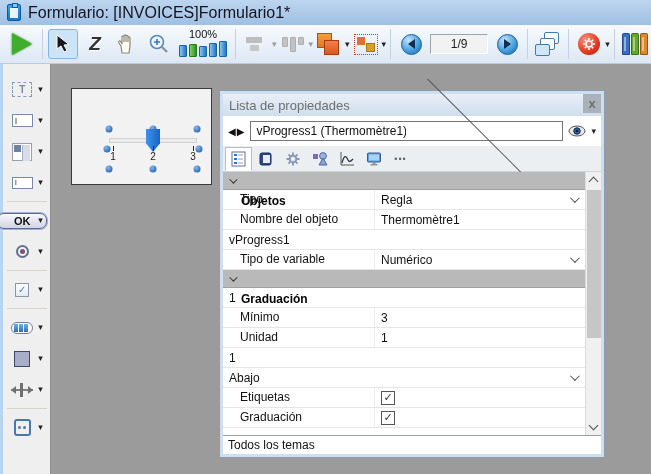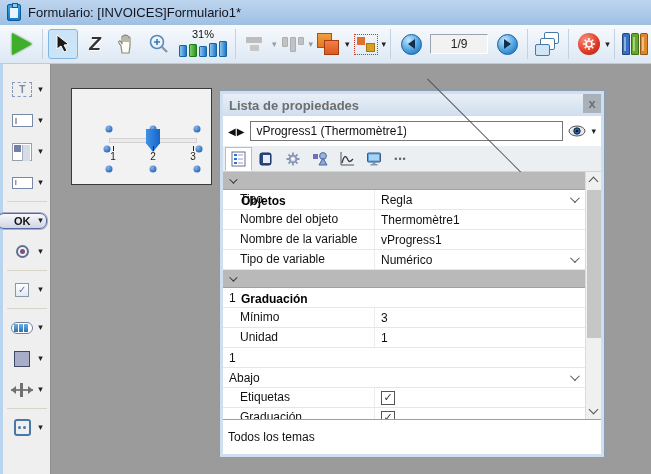--- a/index.html
+++ b/index.html
@@ -5,21 +5,21 @@
   * { margin:0; padding:0; box-sizing:border-box; }
   body { font-family:"Liberation Sans", sans-serif; }
   .win { position:relative; width:651px; height:474px; overflow:hidden; background:#9b9b9b; }
 
   
   .titlebar { position:absolute; left:0; top:0; width:651px; height:25px;
     background:linear-gradient(#bdd5ef,#9fc0e3); display:flex; align-items:center; padding-left:7px; }
   .clipicon { width:14px; height:17px; background:linear-gradient(#35a4e8,#1778c8); border:1px solid #0c5a9c; border-radius:2px; position:relative; margin-right:7px; }
   .clipicon:before { content:""; position:absolute; left:2px; top:3px; width:8px; height:10px; background:#e8f4fc; }
   .clipicon:after { content:""; position:absolute; left:4px; top:-2px; width:4px; height:3px; background:#88c8ee; border:1px solid #0c5a9c; }
-  .title { font-size:13px; color:#14141e; }
+  .title { font-size:16px; color:#14141e; }
 
   
   .toolbar { position:absolute; left:0; top:25px; width:651px; height:39px;
     background:linear-gradient(#f7fafd,#dde8f4); border-bottom:1px solid #b7cce2;
     display:flex; align-items:center; padding-left:6px; }
   .tbtn { height:30px; min-width:30px; display:flex; align-items:center; justify-content:center;
     border-radius:3px; margin:0 1px; position:relative; }
   .tbtn.sel { background:#cbe4f7; border:1px solid #82b6e2; }
   .tsep { width:1px; height:30px; background:#c2d2e2; margin:0 4px; }
   .caret { font-size:9px; color:#222; line-height:1; }
@@ -102,21 +102,21 @@
   .thumb { position:absolute; left:74px; top:40px; width:14px; height:23px; background:linear-gradient(90deg,#3e93e8,#1565c8);
     clip-path:polygon(0 0,100% 0,100% 62%,50% 100%,0 62%); }
   .tick { position:absolute; top:57px; width:1px; height:5px; background:#222; }
   .tlabel { position:absolute; top:62px; width:16px; text-align:center; font-size:10px; color:#241c10; transform:translateX(-50%); }
 
   
   .panel { position:absolute; left:167px; top:26px; width:386px; height:368px;
     background:#cfdfef; border:1px solid #8a9cae; padding:3px; display:flex; flex-direction:column; }
   .ptitle { height:22px; display:flex; align-items:center; padding-left:6px; position:relative;
     background:linear-gradient(#e9eff7,#cfdeee); }
-  .ptitle span { font-size:13px; color:#6e6e6e;font-weight:bold; }
+  .ptitle span { font-size:13px; color:#6e6e6e; }
   .pclose { position:absolute; right:0; top:0; width:18px; height:19px; background:#a9b2ba;
     color:#fff; font-size:11px; font-weight:bold; display:flex; align-items:center; justify-content:center; }
   .pcombo { height:30px; background:#fff; display:flex; align-items:center; padding:0 5px; gap:5px; }
   .navarrows { font-size:10px; color:#111; letter-spacing:1px; }
   .pselect { flex:1; height:20px; border:1px solid #767676; background:#fff; display:flex; align-items:center; padding:0 5px; }
   .pselect span { flex:1; font-size:12px; color:#111; white-space:nowrap; overflow:hidden; }
   .chev { width:7px; height:7px; border-right:1.5px solid #555; border-bottom:1.5px solid #555;
     transform:rotate(45deg) translateY(-2px); display:inline-block; flex:none; }
   .eye { display:flex; align-items:center; }
   .ptabs { height:26px; background:#eceff2; border-bottom:1px solid #d0d4d8; display:flex; align-items:flex-end; padding-left:2px; }
@@ -133,21 +133,21 @@
   .plabel { width:152px; padding-left:17px; font-size:12px; color:#111; border-right:1px solid #ececec; line-height:19px; }
   .pval { flex:1; display:flex; align-items:center; padding:0 8px 0 6px; font-size:12px; color:#111; }
   .pval span.v { flex:1; }
   .cb { width:14px; height:14px; border:1px solid #555; background:#fff; display:flex; align-items:center; justify-content:center;
     font-size:11px; color:#333; line-height:1; }
   .sbar { position:absolute; right:0; top:0; bottom:0; width:16px; background:#f0f0f0; border-left:1px solid #dcdcdc; }
   .sbar .chev { position:absolute; left:4px; border-color:#505050; }
   .sbar .up { top:6px; transform:rotate(-135deg); }
   .sbar .dn { bottom:6px; transform:rotate(45deg); }
   .sthumb { position:absolute; left:1px; top:18px; width:14px; height:148px; background:#c6c6c6; }
-  .pfooter { height:35px; background:#fff; border-top:1px solid #9aa0a6; display:flex; align-items:center; padding-left:5px;
+  .pfooter { height:19px; background:#fff; border-top:1px solid #9aa0a6; display:flex; align-items:center; padding-left:5px;
     font-size:12px; color:#111; margin-top:0; }
 </style>
 </head>
 <body>
 
 <div class="win">
 
   <div class="titlebar">
     <span class="clipicon"></span>
     <span class="title">Formulario: [INVOICES]Formulario1*</span>
@@ -172,21 +172,21 @@
         </svg>
     </div>
     <div class="tbtn">
       <svg width="24" height="24" viewBox="0 0 24 24">
         <circle cx="10" cy="10" r="6.5" fill="#eaf4fc" stroke="#5888b8" stroke-width="1.6"></circle>
         <line x1="15" y1="15" x2="20" y2="20" stroke="#8898a8" stroke-width="2.4"></line>
         <path d="M10 7 L10 13 M7 10 L13 10" stroke="#3878c0" stroke-width="1.6"></path>
       </svg>
     </div>
     <div class="tbtn zoomw">
-      <span class="zl">31%</span>
+      <span class="zl">100%</span>
       <div class="zbars">
         <i style="height:12px"></i>
           <i class="g" style="height:13px"></i>
           <i style="height:11px"></i>
           <i style="height:14px"></i>
           <i style="height:16px"></i>
       </div>
     </div>
     <div class="tsep"></div>
     <div class="tbtn">
@@ -468,21 +468,20 @@
                   <span class="chev"></span>
                 </div>
             </div>
             <div class="prow">
               <div class="plabel">Nombre del objeto</div>
               <div class="pval">
                   <span class="v">Thermomètre1</span>
                 </div>
             </div>
             <div class="prow">
-              <div class="plabel">Nombre de la variable</div>
               <div class="pval">
                   <span class="v">vProgress1</span>
                 </div>
             </div>
             <div class="prow">
               <div class="plabel">Tipo de variable</div>
               <div class="pval">
                   <span class="v">Numérico</span>
                   <span class="chev"></span>
                 </div>

